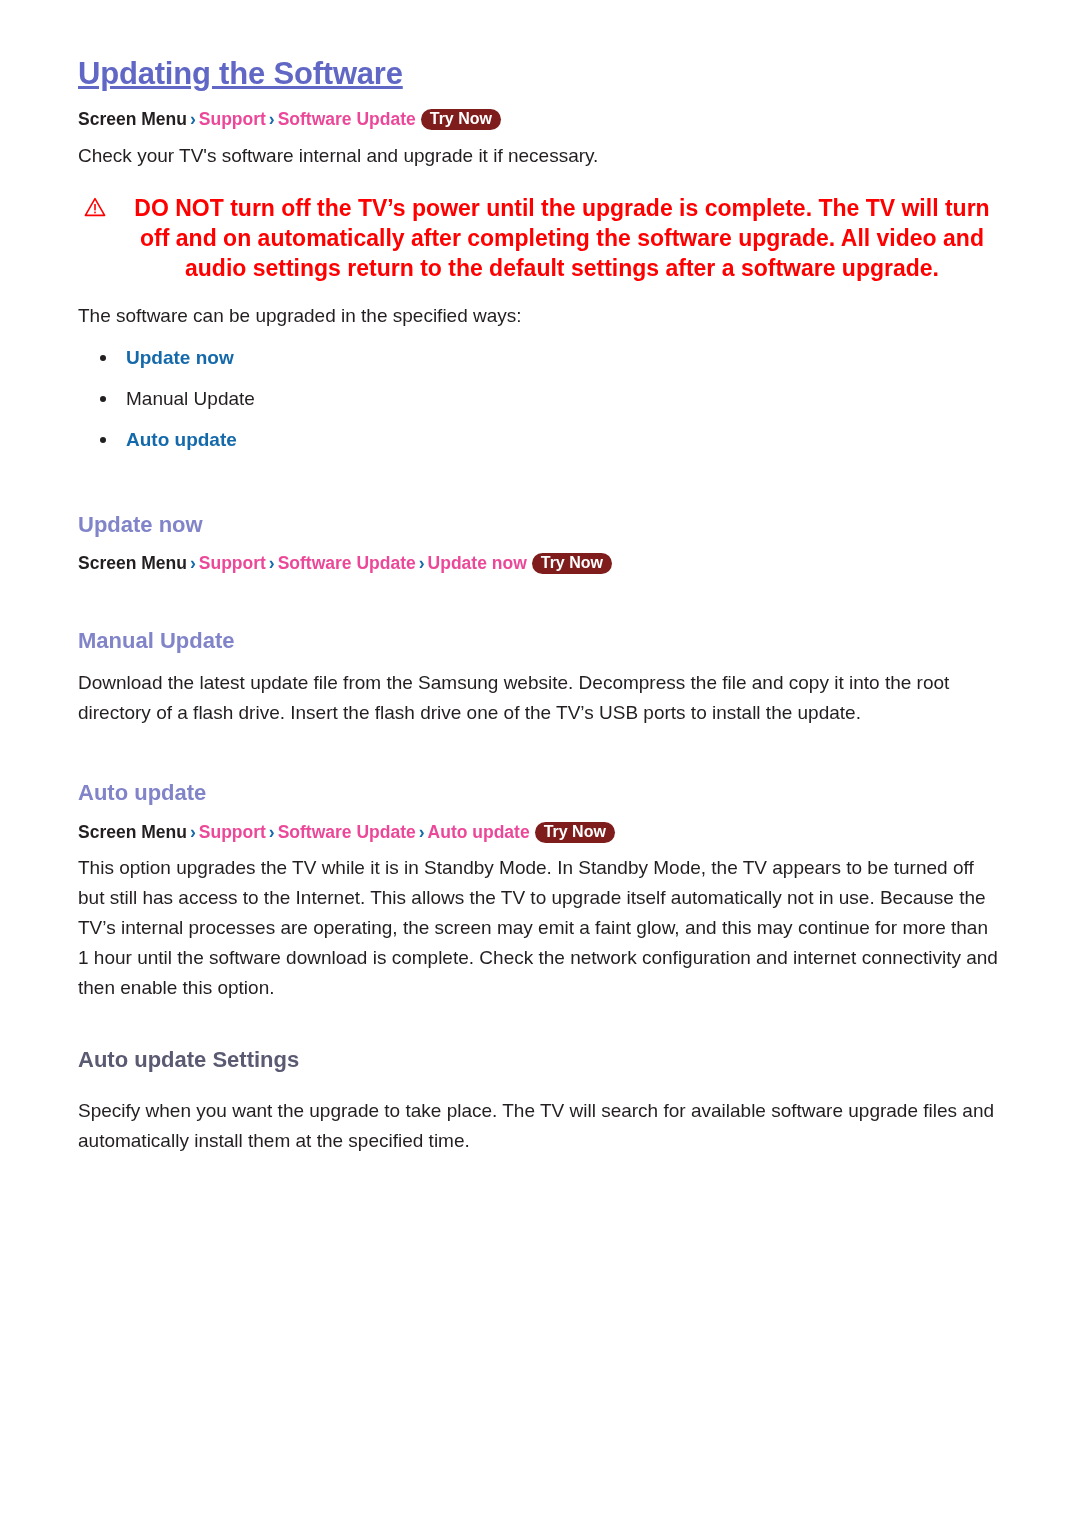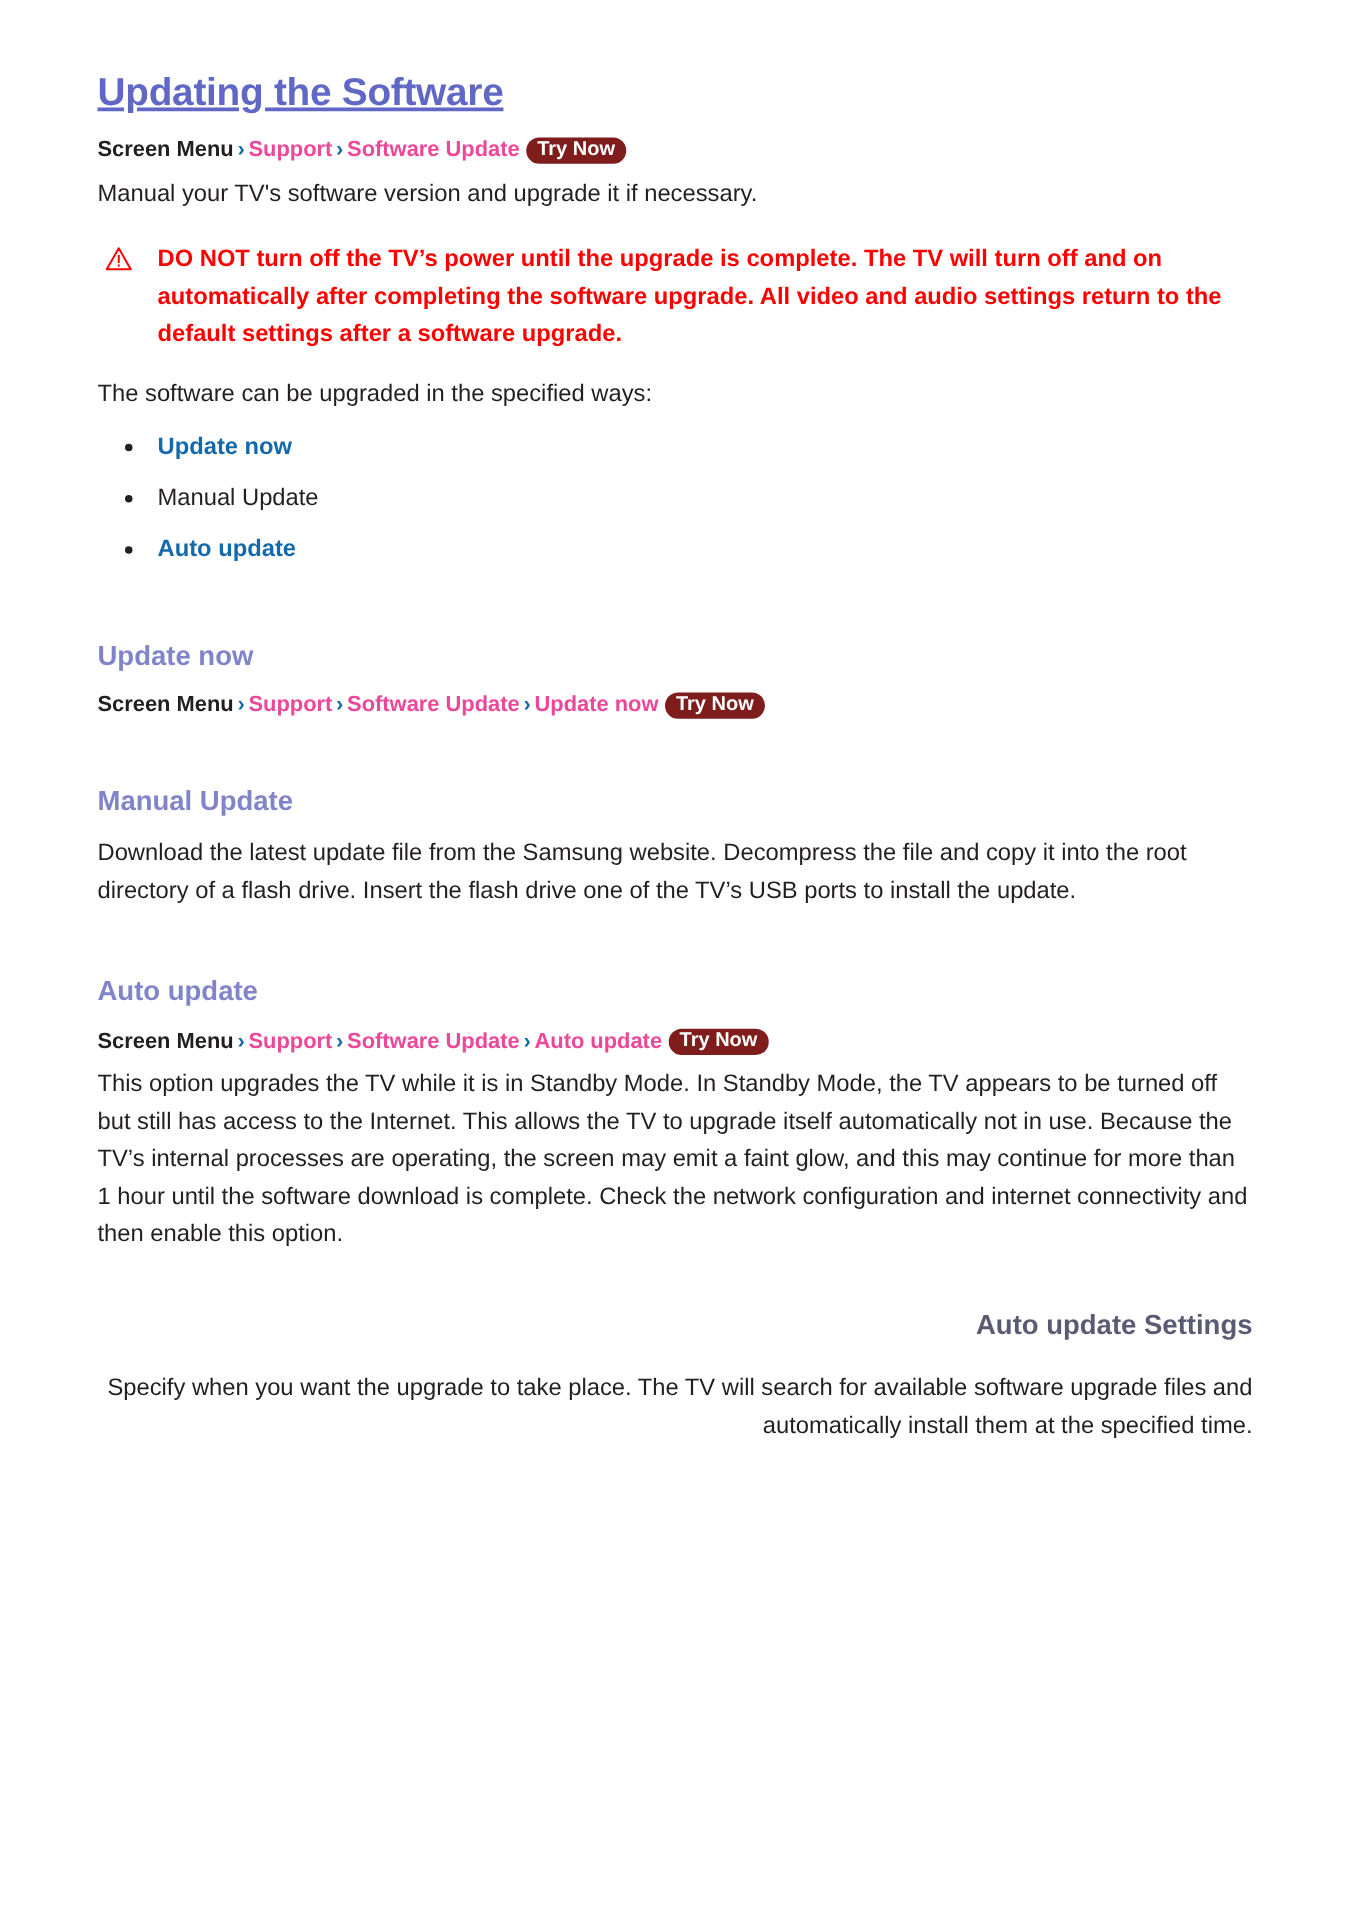--- a/index.html
+++ b/index.html
@@ -75,24 +75,25 @@
   }
   .warn-icon {
     position: absolute;
     left: 6px;
     top: 4px;
     width: 22px;
     height: 20px;
   }
   .warn-text {
     color: #ff0000;
-    font-size: 19px;
+    font-size: 23px;
     font-weight: bold;
     line-height: 30px;
     margin: 4px;
+    text-align: center;
   }
 
   
   ul.bullets {
     list-style: none;
     margin: 6px 0 0 0;
     padding: 0;
   }
   ul.bullets li {
     position: relative;
@@ -122,35 +123,35 @@
   }
   h3.subsection {
     font-size: 22px;
     font-weight: bold;
     color: #5a5a72;
     margin: 0 0 22px 0;
     line-height: 1.2;
   }
 
   .block     { margin-top: 52px; }
-  .block-sub { margin-top: 44px; text-align: right; }
+  .block-sub { margin-top: 44px; }
   .after-crumb { margin-top: 16px; }
 </style>
 </head>
 <body>
 
 <div class="page">
 
   <h1 class="doc-title">Updating the Software</h1>
 
   <div class="breadcrumb">
     <span class="crumb-root">Screen Menu</span><span class="crumb-sep">›</span><span class="crumb-link">Support</span><span class="crumb-sep">›</span><span class="crumb-link">Software Update</span><span class="try-now">Try Now</span>
   </div>
 
-  <p class="body">Manual your TV's software version and upgrade it if necessary.</p>
+  <p class="body">Check your TV's software internal and upgrade it if necessary.</p>
 
   <div class="warning">
     <svg class="warn-icon" viewBox="0 0 22 20">
       <path d="M11 1.6 L20.6 18.4 L1.4 18.4 Z" fill="none" stroke="#ff0000" stroke-width="1.6" stroke-linejoin="round"></path>
       <rect x="10.2" y="7" width="1.6" height="6.4" fill="#ff0000"></rect>
       <rect x="10.2" y="14.6" width="1.6" height="1.7" fill="#ff0000"></rect>
     </svg>
     <p class="warn-text">DO NOT turn off the TV’s power until the upgrade is complete. The TV will turn off and on automatically after completing the software upgrade. All video and audio settings return to the default settings after a software upgrade.</p>
   </div>
 

